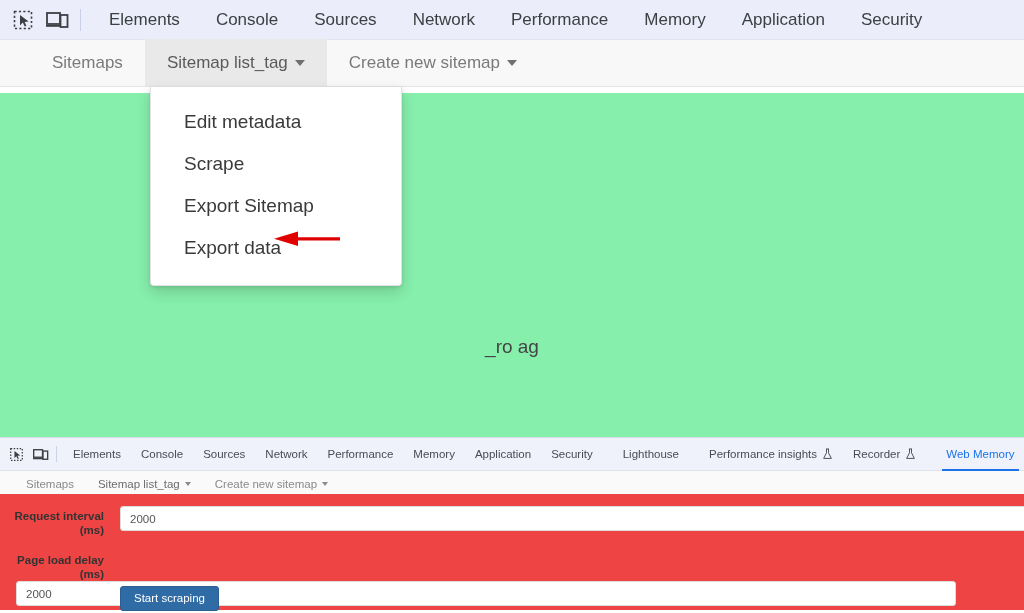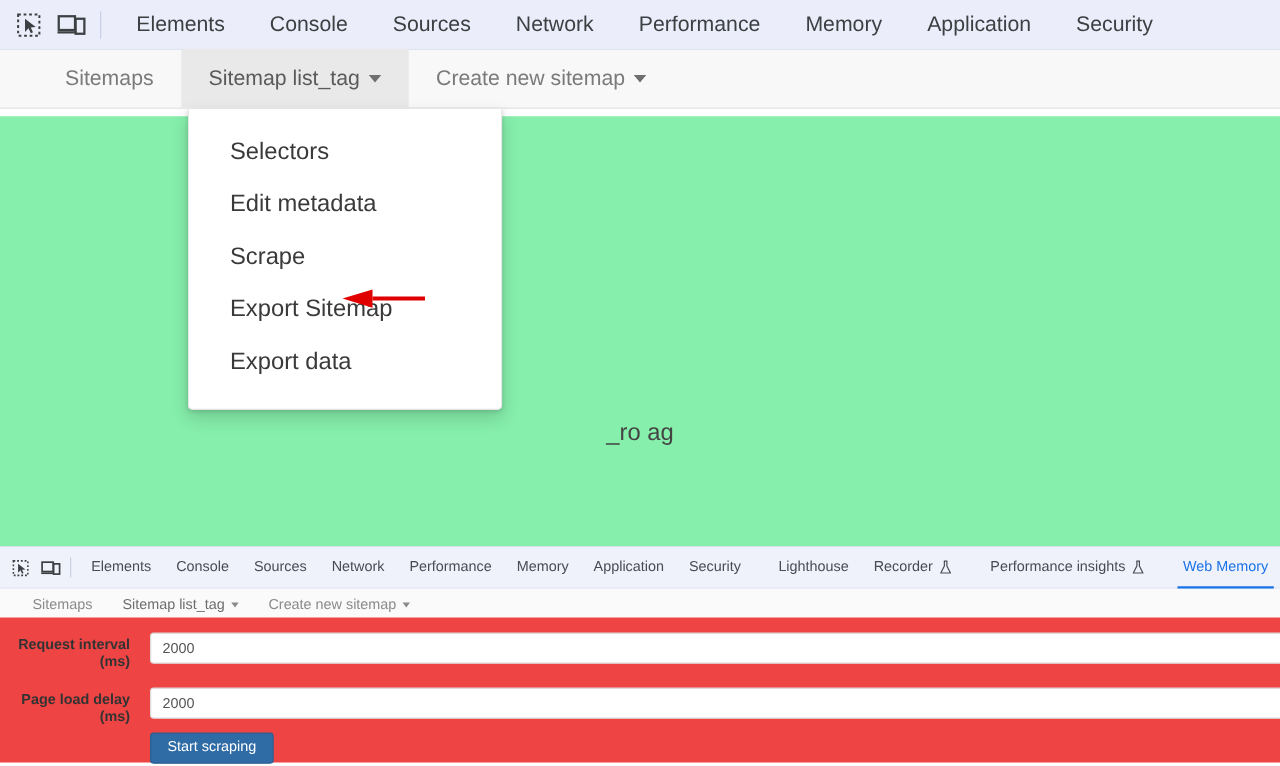--- a/index.html
+++ b/index.html
@@ -207,21 +207,20 @@
       <span>Create new sitemap</span>
       <span class="caret"></span>
     </div>
   </div>
 
   <div class="content-area">
     <div class="breadcrumb-ghost">_ro                              ag</div>
   </div>
 
   <div class="dropdown">
-    <div class="dd-item">Selectors</div>
     <div class="dd-item">Edit metadata</div>
     <div class="dd-item">Scrape</div>
     <div class="dd-item">Export Sitemap</div>
     <div class="dd-item">Export data</div>
   </div>
 
   <div class="red-arrow">
     <svg width="74" height="22" viewBox="0 0 74 22">
       <path d="M30 10.8 H72" stroke="#e00000" stroke-width="3.2" stroke-linecap="butt"></path>
       <path d="M6 10.8 L30 3.5 L30 18.1 Z" fill="#e00000"></path>
@@ -250,30 +249,30 @@
 
       <div class="bd-tab">Elements</div>
       <div class="bd-tab">Console</div>
       <div class="bd-tab">Sources</div>
       <div class="bd-tab">Network</div>
       <div class="bd-tab">Performance</div>
       <div class="bd-tab">Memory</div>
       <div class="bd-tab">Application</div>
       <div class="bd-tab">Security</div>
       <div class="bd-tab grouped">Lighthouse</div>
-      <div class="bd-tab">
-        <span>Recorder</span>
+      <div class="bd-tab grouped">
+        <span>Performance insights</span>
         <span class="flask">
           <svg width="11" height="12" viewBox="0 0 12 13">
             <path d="M4.4 1 H7.6 M4.9 1 V5.2 L1.8 11.3 H10.2 L7.1 5.2 V1" fill="none" stroke="#4a4a55" stroke-width="1.05" stroke-linejoin="round"></path>
           </svg>
         </span>
       </div>
-      <div class="bd-tab grouped">
-        <span>Performance insights</span>
+      <div class="bd-tab">
+        <span>Recorder</span>
         <span class="flask">
           <svg width="11" height="12" viewBox="0 0 12 13">
             <path d="M4.4 1 H7.6 M4.9 1 V5.2 L1.8 11.3 H10.2 L7.1 5.2 V1" fill="none" stroke="#4a4a55" stroke-width="1.05" stroke-linejoin="round"></path>
           </svg>
         </span>
       </div>
       <div class="bd-tab active grouped">Web Memory</div>
     </div>
 
     <div class="bd-sitemapbar">
@@ -295,21 +294,21 @@
       <div class="form-row" style="top: 12px;">
         <div class="form-label">
           <div>Request interval</div>
           <div>(ms)</div>
         </div>
         <div class="form-input-wrap">
           <input class="form-input" type="text" value="2000" style="">
         </div>
       </div>
 
-      <div class="form-row" style="top: 56px;">
+      <div class="form-row" style="top: 56px; flex-direction: column;">
         <div class="form-label">
           <div>Page load delay</div>
           <div>(ms)</div>
         </div>
         <div class="form-input-wrap">
           <input class="form-input" type="text" value="2000" style="">
         </div>
       </div>
 
       <button class="btn-primary">Start scraping</button>

